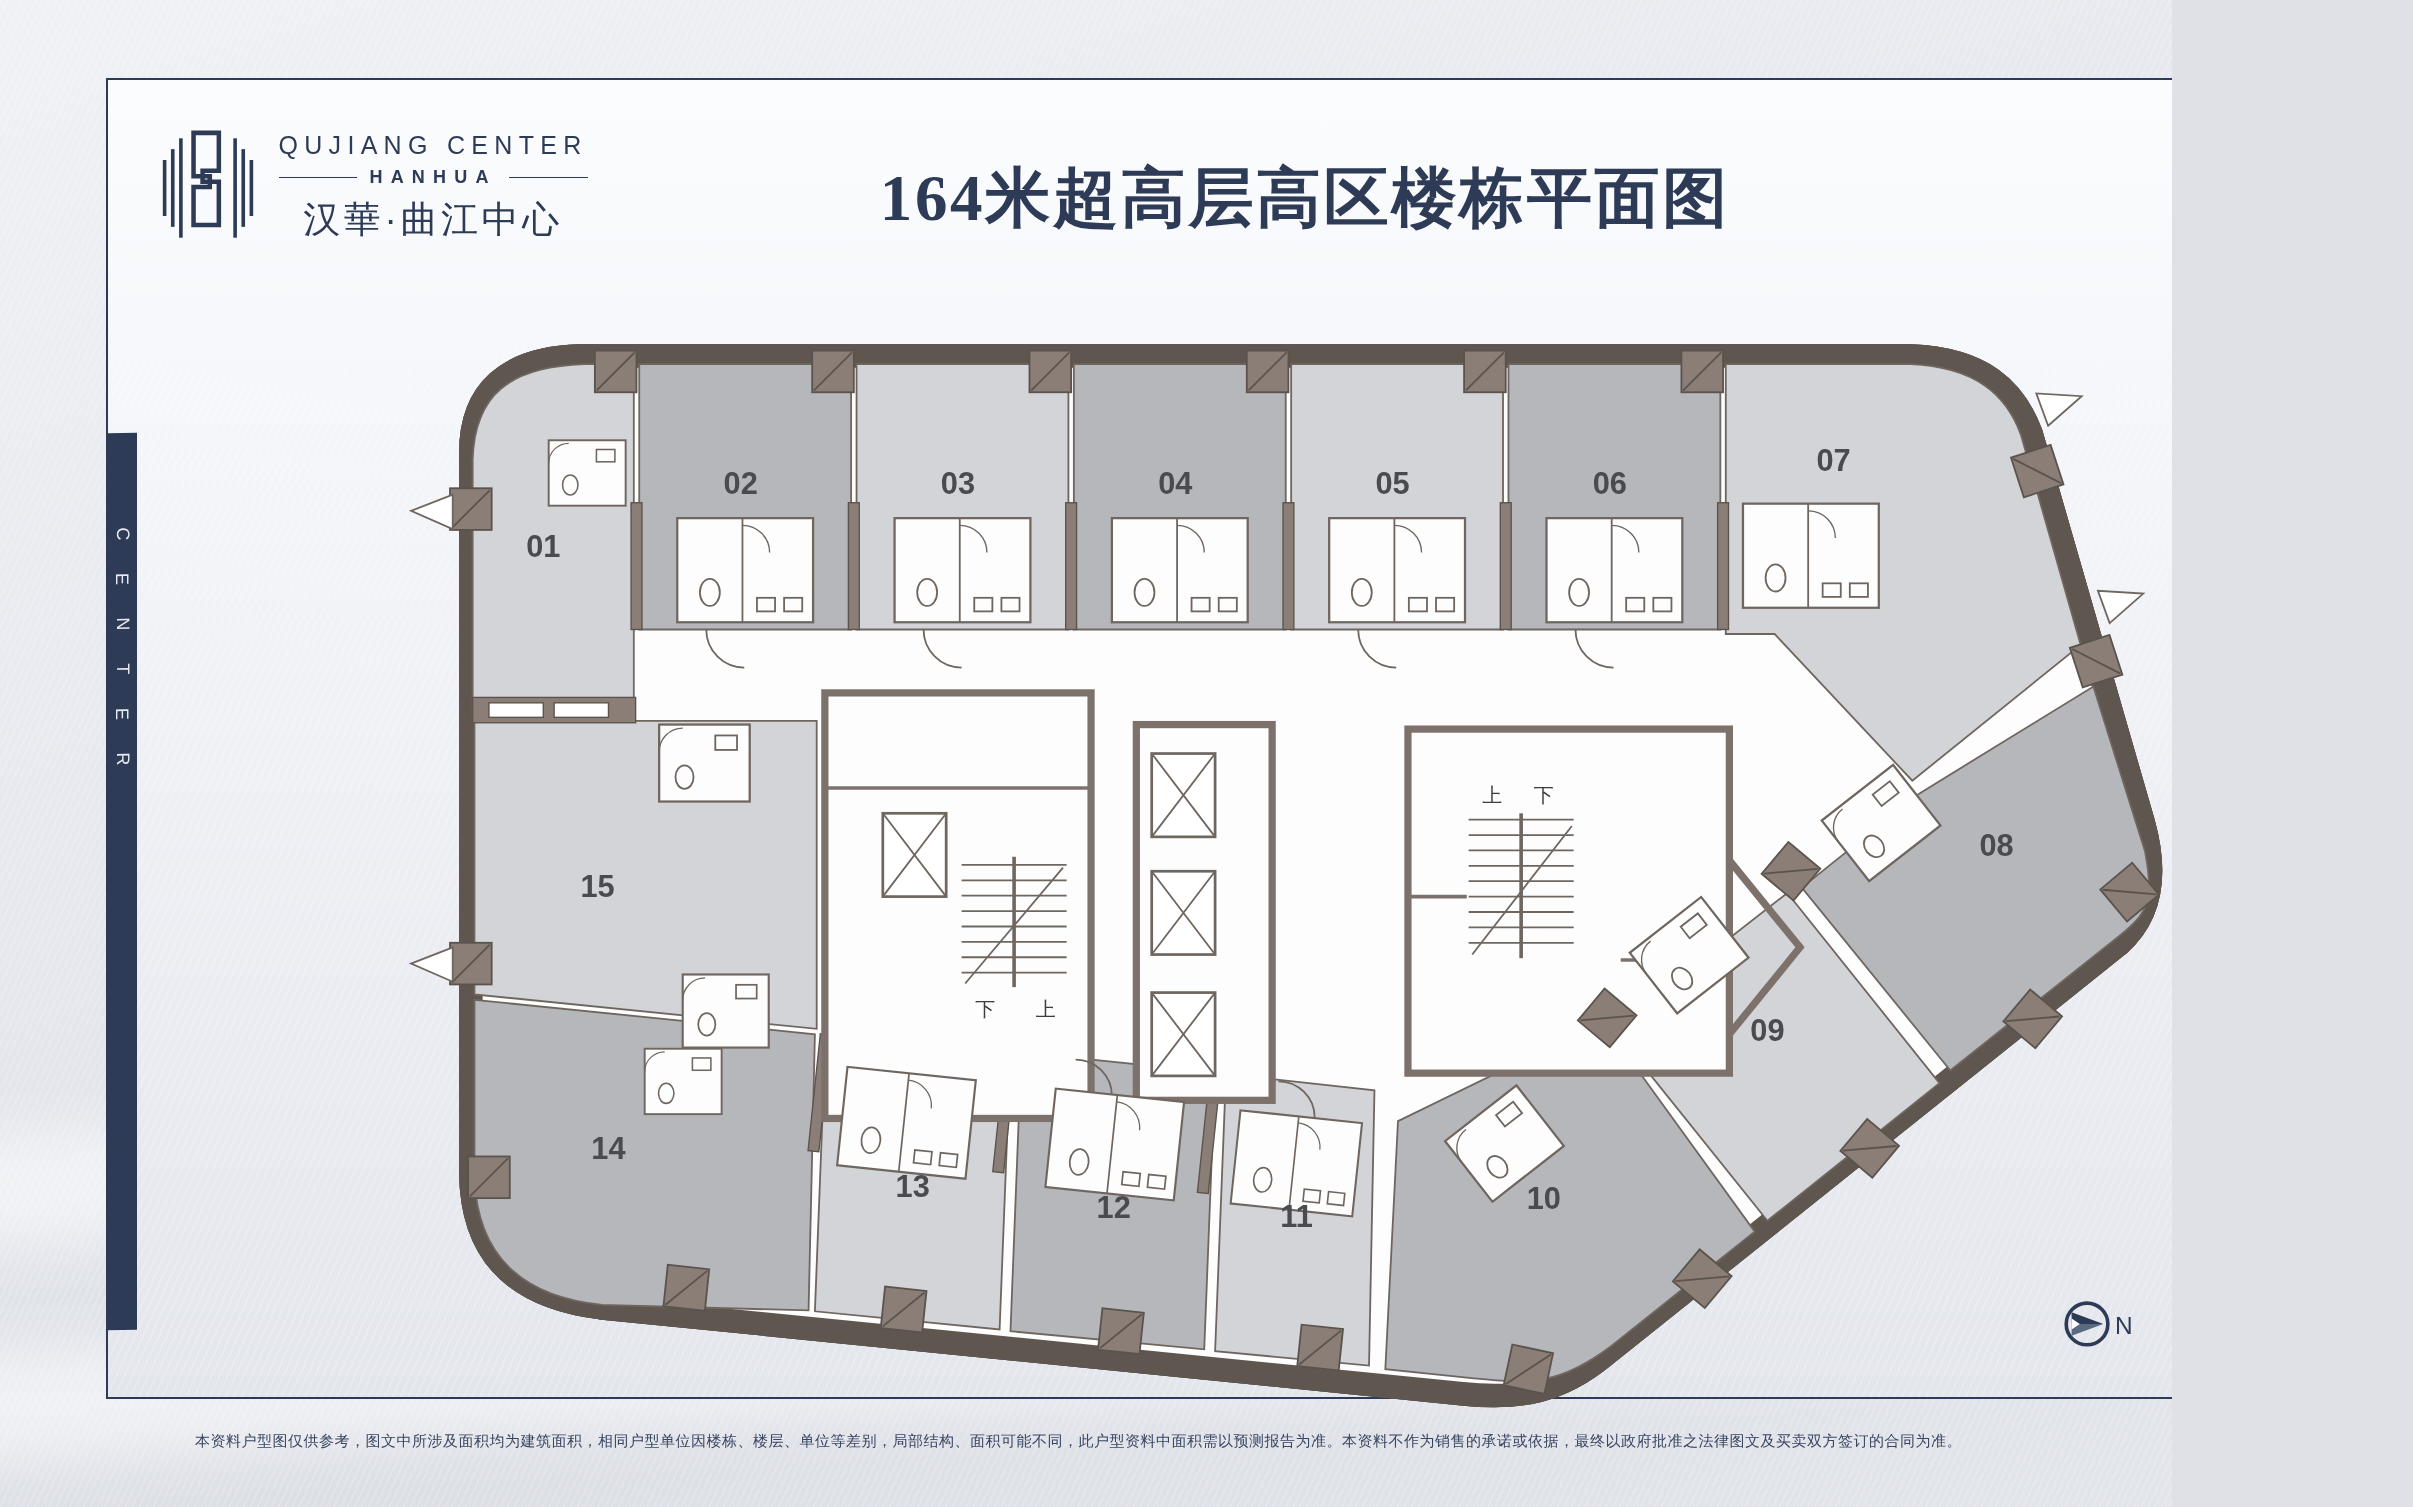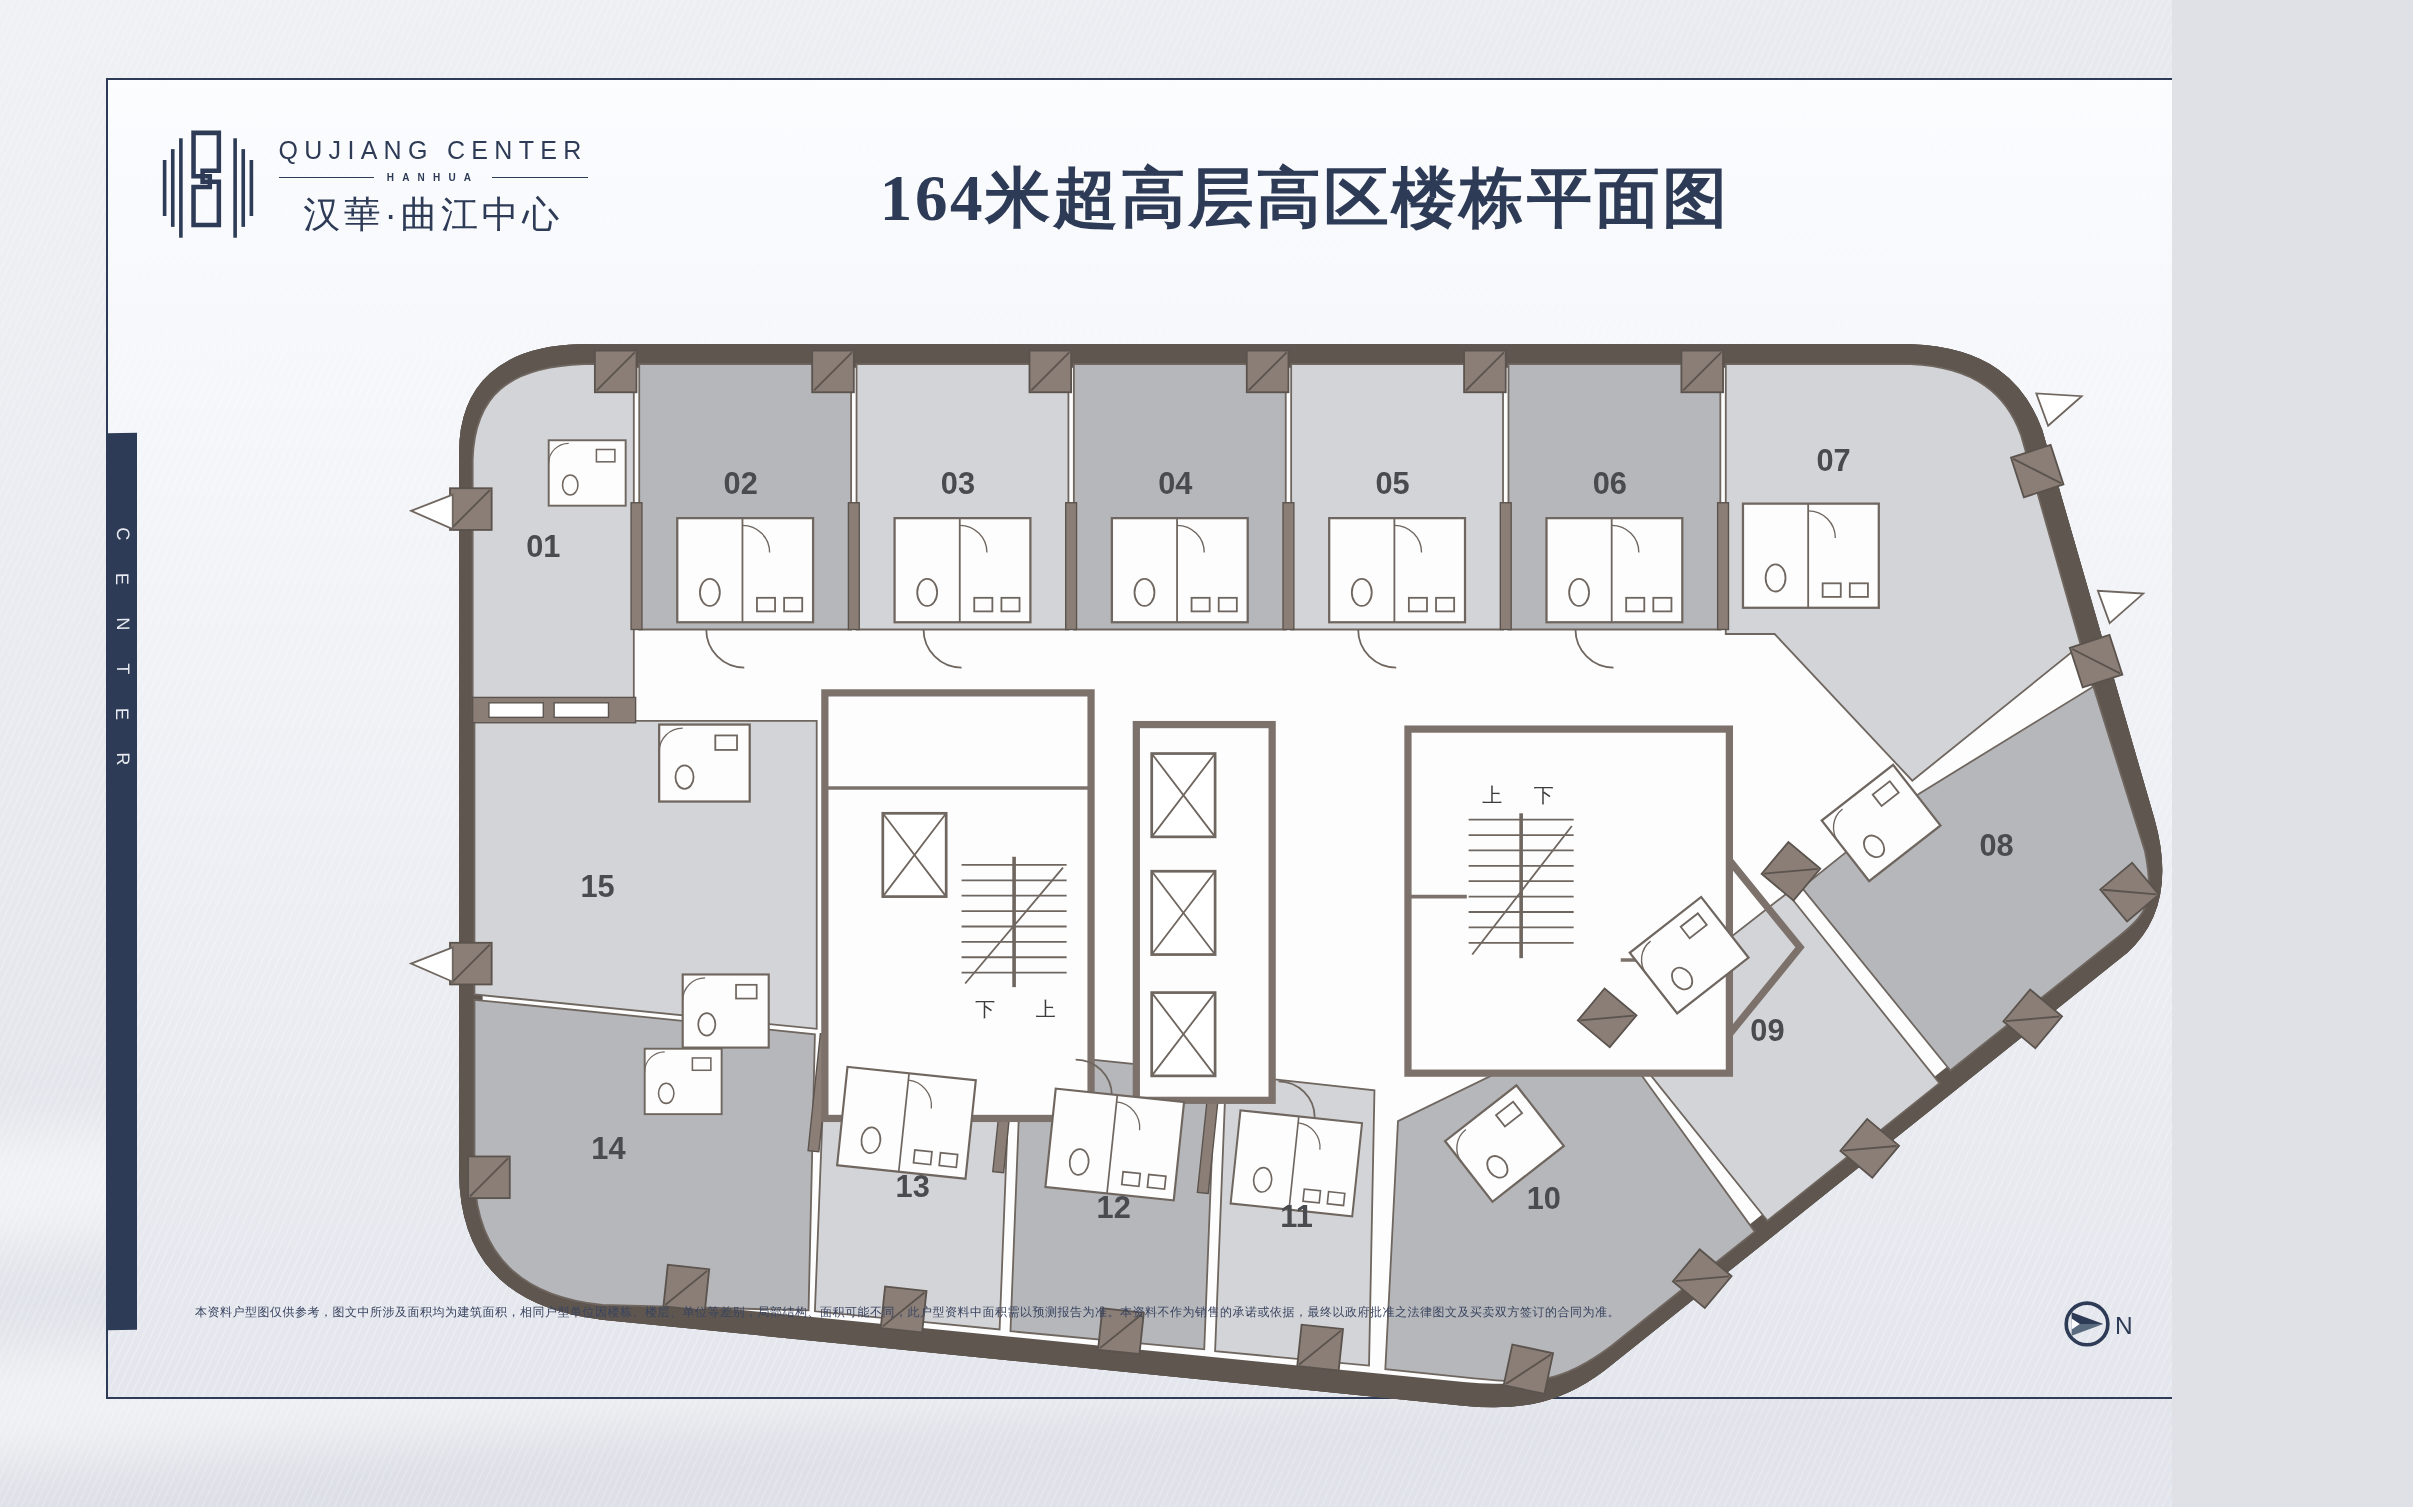--- a/index.html
+++ b/index.html
@@ -16,21 +16,21 @@
         background:linear-gradient(180deg,#fbfcfe 0%,#f3f4f8 35%,#e9ebf1 75%,#e4e6ed 100%);}
   .frame::before{content:"";position:absolute;inset:0;
         background:repeating-linear-gradient(115deg,rgba(255,255,255,.45) 0 1.8px,rgba(0,0,0,0) 1.8px 7.2px);
         opacity:.45;}
   
   .logo{position:absolute;left:161px;top:129px;display:flex;align-items:center;gap:23.5px;color:var(--navy,#2e3b56);}
   .logo-text{display:flex;flex-direction:column;align-items:center;}
   .logo-en{font-size:25px;letter-spacing:6.3px;font-weight:400;white-space:nowrap;}
   .logo-mid{display:flex;align-items:center;gap:12.7px;margin-top:7.2px;width:100%;}
   .logo-mid .rule{flex:1;height:1.8px;background:var(--navy,#2e3b56);}
-  .logo-sub{font-size:10px;letter-spacing:8.2px;font-weight:700;}
+  .logo-sub{font-size:18px;letter-spacing:8.2px;font-weight:700;}
   .logo-cn{font-size:37px;font-weight:400;letter-spacing:3.6px;margin-top:7.2px;white-space:nowrap;}
   
   .title{position:absolute;left:598px;top:154px;width:1132px;text-align:right;
         font-family:"Liberation Serif",serif;font-weight:700;font-size:65px;
         letter-spacing:2.7px;color:var(--navy,#2e3b56);}
   
   .ribbon{position:absolute;top:433px;width:30px;height:897px;background:var(--navy,#2e3b56);
         display:flex;flex-direction:column;align-items:center;}
   .ribbon.left{left:107px;transform:skewY(-1deg);}
   .ribbon.right{left:2275px;transform:skewY(1deg);}
@@ -38,21 +38,21 @@
   .ribbon.left .letters{padding-top:92px;gap:27px;}
   .ribbon.right .letters{padding-top:65px;gap:24.5px;}
   .rletter{color:#e9ebf2;font-size:18px;line-height:18px;transform:rotate(90deg);}
   
   .plan{position:absolute;left:0;top:0;pointer-events:none;}
   .unit-label{font-family:"Liberation Sans",sans-serif;font-size:34px;font-weight:700;
         fill:var(--labelcol,#4a4b4e);text-anchor:middle;}
   .stair-label{font-family:"Liberation Sans",sans-serif;font-size:22px;fill:#3c3c3e;text-anchor:middle;}
   .compass-n{font-family:"Liberation Sans",sans-serif;font-size:27px;fill:var(--navy,#2e3b56);font-weight:400;}
   
-  .disclaimer{position:absolute;left:195px;top:1304px;width:1902px;font-size:12px;
+  .disclaimer{position:absolute;left:195px;top:1432px;width:1902px;font-size:15px;
         color:#3a4560;letter-spacing:0.5px;}
 </style>
 </head>
 <body>
 
 <div class="page">
   <div class="wave" style="top:1069px"></div>
   <div class="wave" style="top:1286px"></div>
 
   <div class="frame"></div>

